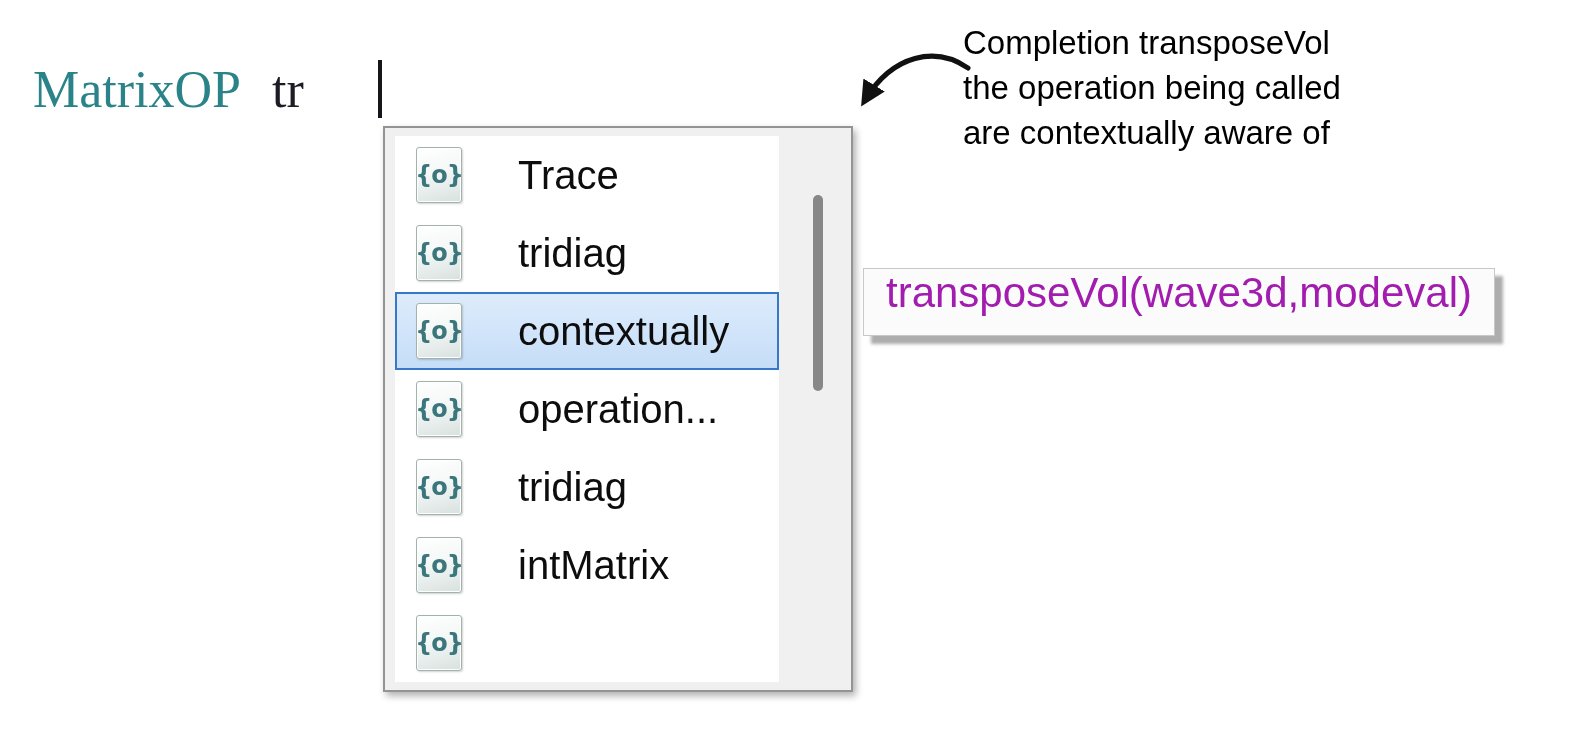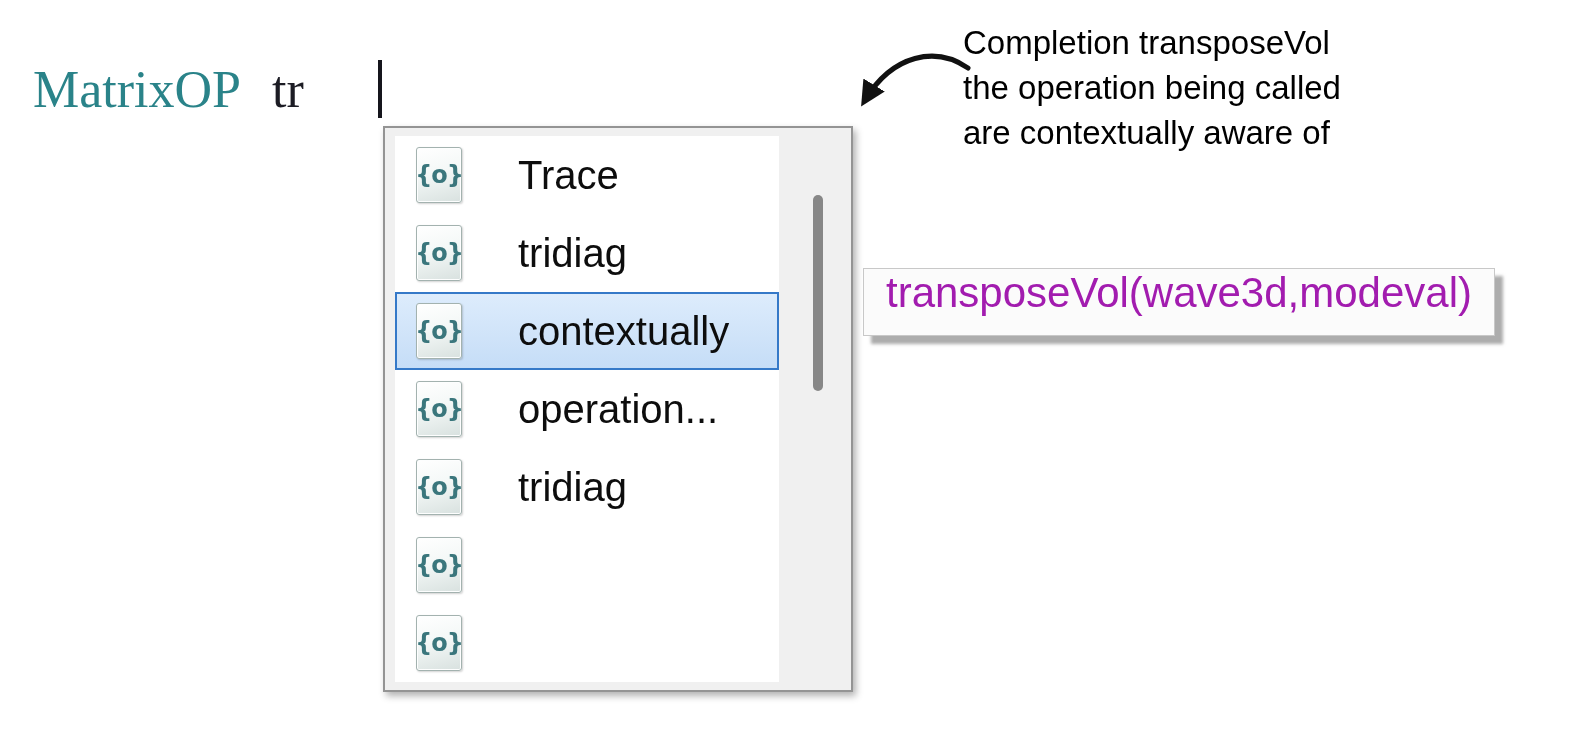--- a/index.html
+++ b/index.html
@@ -118,20 +118,21 @@
         <span class="op-icon">
             <span class="glyph">{o}</span>
           </span>
         <span class="label">tridiag</span>
       </div>
 
       <div class="row">
         <span class="op-icon">
             <span class="glyph">{o}</span>
           </span>
+        <span class="label">intMatrix</span>
       </div>
 
       <div class="row">
         <span class="op-icon">
             <span class="glyph">{o}</span>
           </span>
       </div>
 
     </div>
     <div class="scroll-track"></div>

